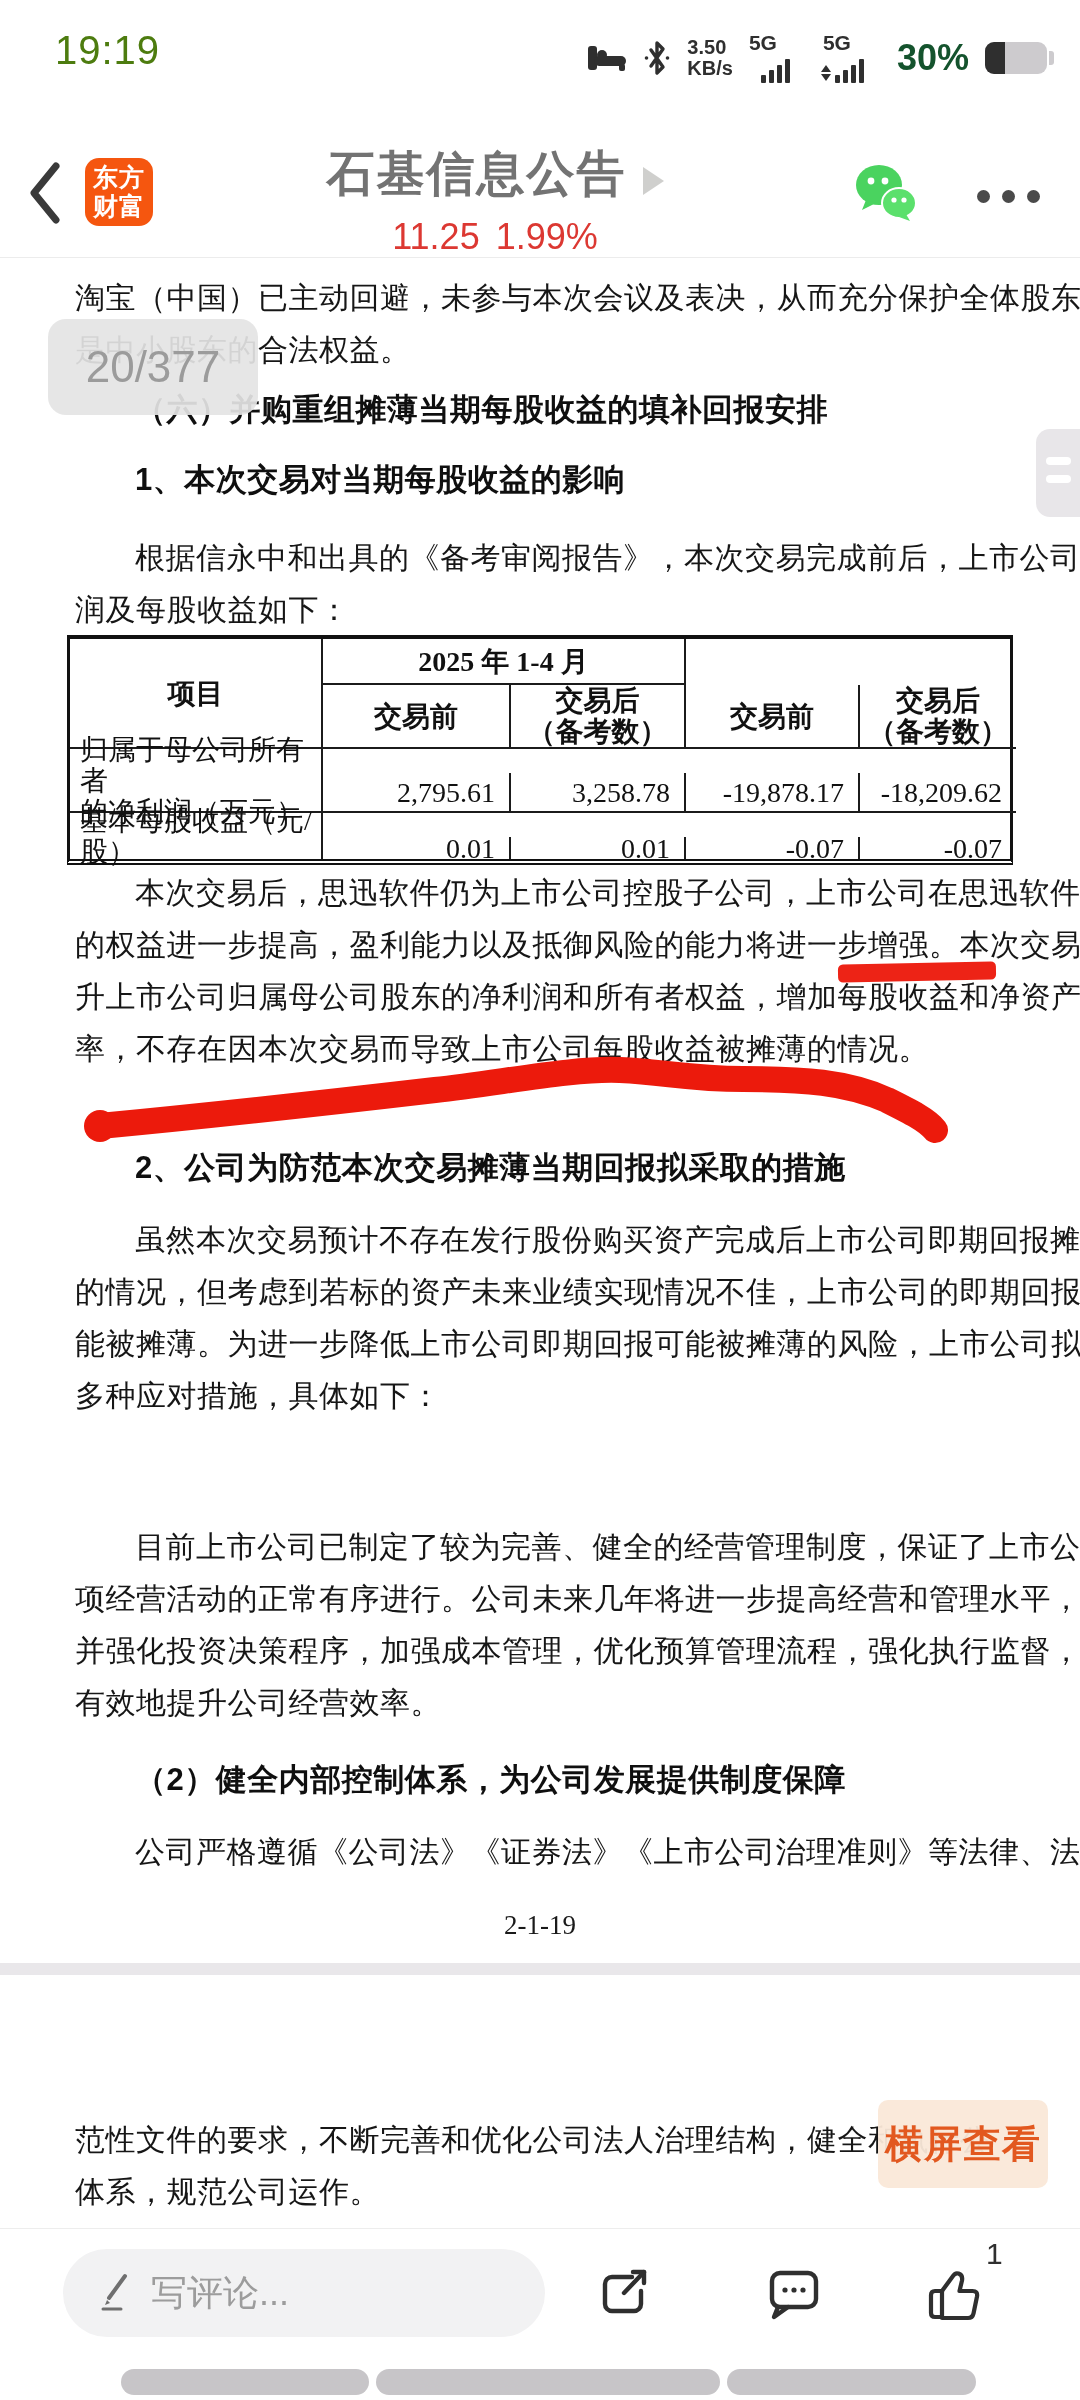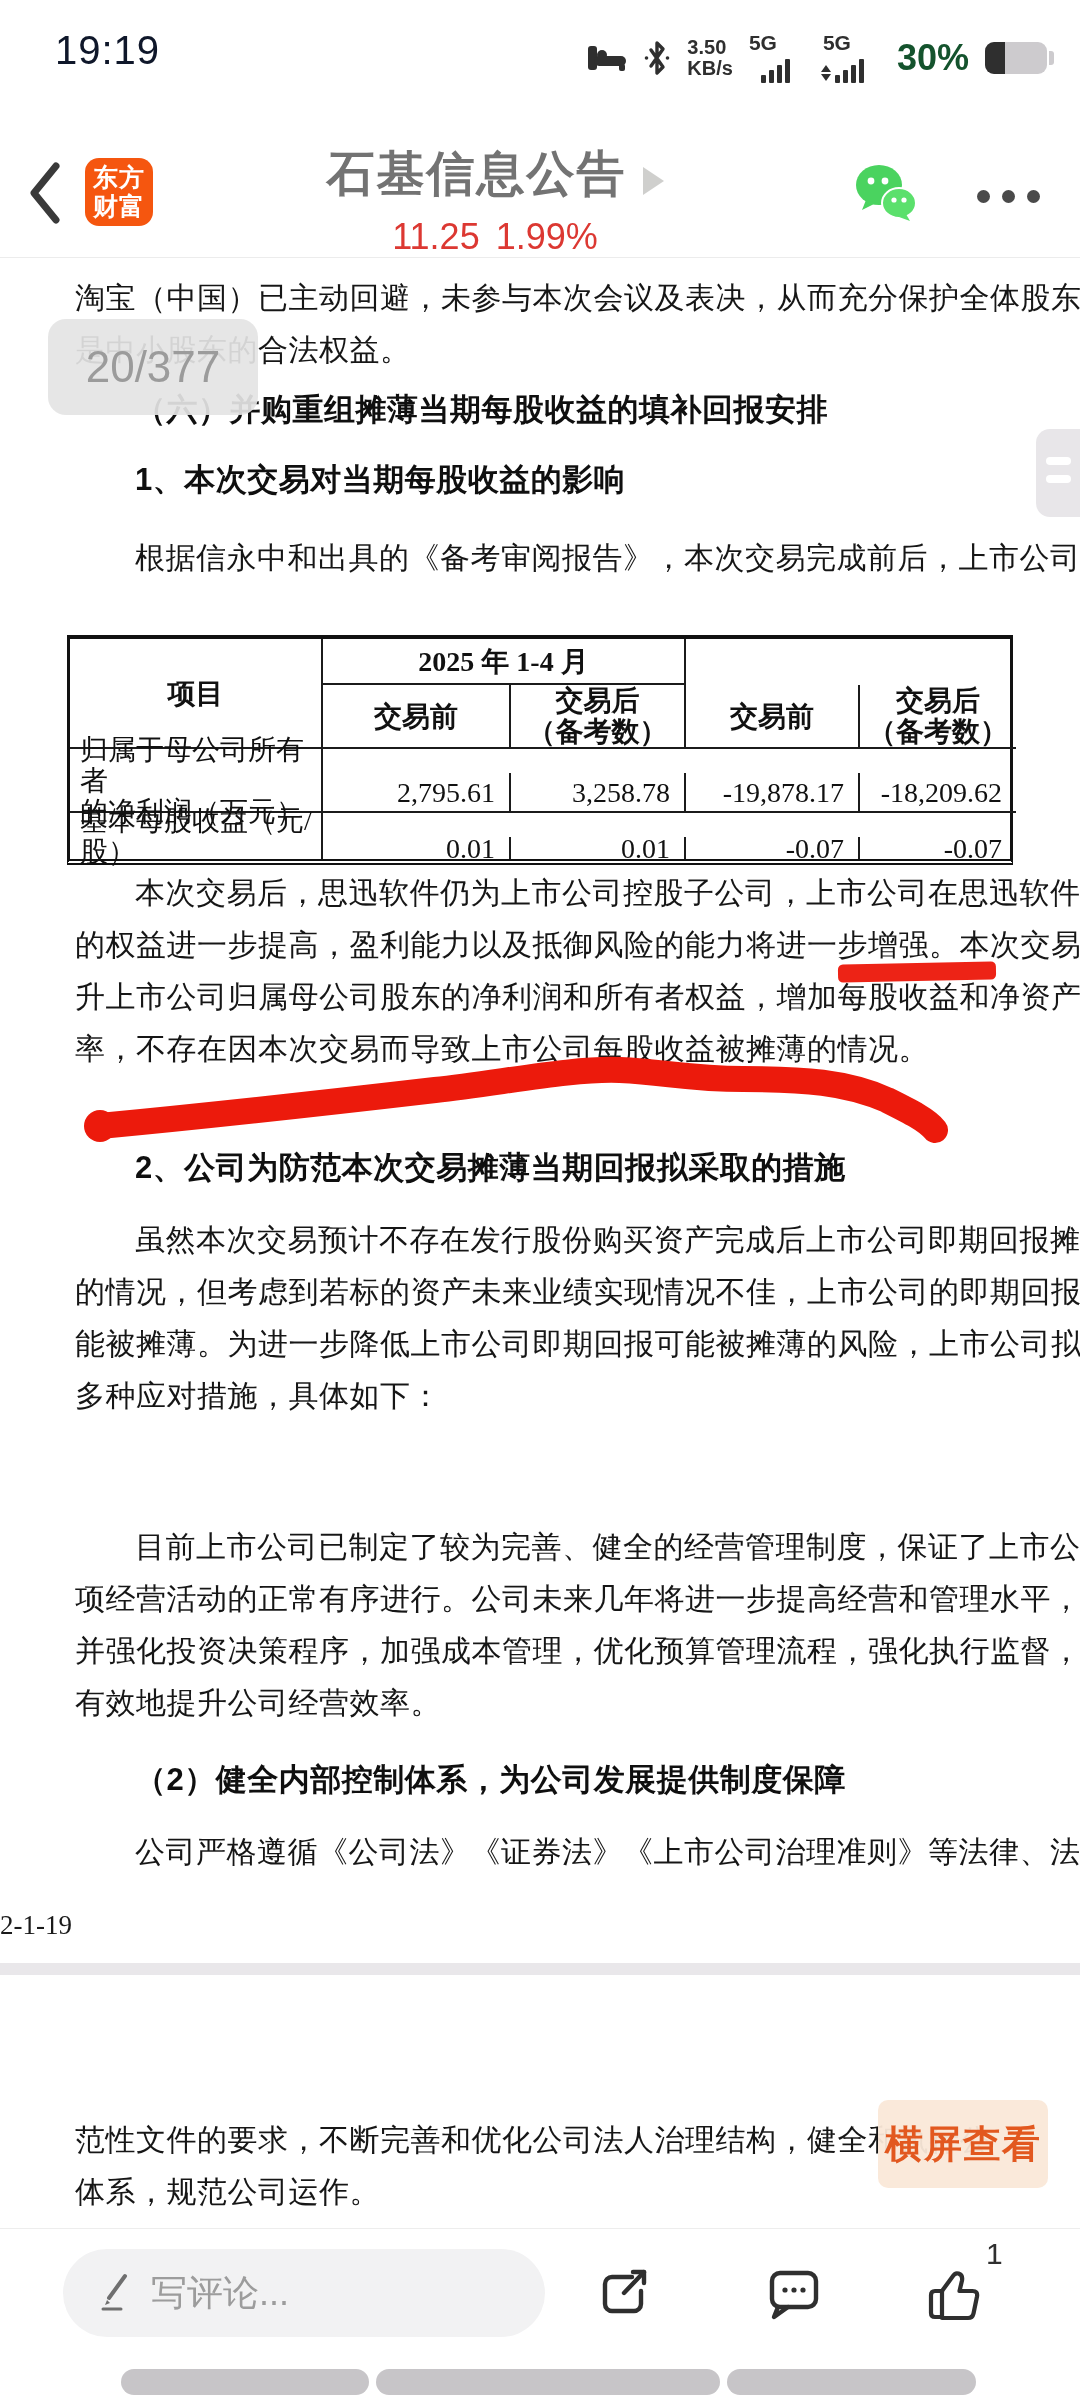--- a/index.html
+++ b/index.html
@@ -2,21 +2,21 @@
 <html><head>
 <meta charset="utf-8">
 <style>
   html,body{margin:0;padding:0;background:#777;}
   *{box-sizing:border-box;}
   #screen{position:relative;width:1080px;height:2400px;background:#fff;overflow:hidden;
           font-family:"Liberation Sans","DejaVu Sans",sans-serif;-webkit-font-smoothing:antialiased;}
 
   
   .statusbar{position:absolute;top:18px;left:0;width:1080px;height:80px;display:flex;align-items:center;}
-  .sb-time{position:absolute;left:55px;top:10px;font-size:40px;font-weight:500;color:#0f172a;letter-spacing:1px;}
+  .sb-time{position:absolute;left:55px;top:10px;font-size:40px;font-weight:500;color:#4d7c0f;letter-spacing:1px;}
   .sb-right{position:absolute;right:26px;top:0;height:80px;display:flex;align-items:center;gap:16px;}
   .sb-icon{display:flex;align-items:center;}
   .netspeed{font-size:20px;font-weight:700;color:#2f2f2f;line-height:21px;text-align:left;}
   .sig{position:relative;width:58px;height:54px;}
   .sig-label{position:absolute;left:0;top:0;font-size:21px;font-weight:700;color:#2f2f2f;}
   .bars{position:absolute;left:12px;bottom:2px;display:flex;align-items:flex-end;gap:3px;}
   .bars i{display:block;width:5px;background:#2f2f2f;border-radius:1px;}
   .updown{position:absolute;left:-2px;bottom:4px;display:flex;flex-direction:column;align-items:center;}
   .tri-up{width:0;height:0;border-left:5px solid transparent;border-right:5px solid transparent;border-bottom:7px solid #2f2f2f;}
   .tri-dn{width:0;height:0;border-left:5px solid transparent;border-right:5px solid transparent;border-top:7px solid #2f2f2f;margin-top:2px;}
@@ -75,21 +75,21 @@
       transform:rotate(-1.2deg);z-index:3;opacity:.96;}
   .squiggle{position:absolute;left:75px;top:791px;z-index:3;}
 
   .gray-band{position:absolute;left:0;top:1704px;width:1080px;height:12px;background:#e9e7ea;}
 
   .landscape-btn{position:absolute;left:878px;top:1841px;width:170px;height:88px;border-radius:10px;
       background:rgba(250,232,216,0.95);color:#e2581f;font-size:38px;font-weight:600;
       font-family:"Liberation Sans","DejaVu Sans",sans-serif;display:flex;align-items:center;justify-content:center;
       z-index:6;letter-spacing:1px;}
 
-  .doc-footer{position:absolute;left:0;width:1080px;text-align:left;font-size:27px;color:#1a1a1a;height:52px;line-height:52px;}
+  .doc-footer{position:absolute;left:0;width:1080px;text-align:center;font-size:27px;color:#1a1a1a;height:52px;line-height:52px;}
 
   
   .bottombar{position:absolute;left:0;top:2228px;width:1080px;height:172px;background:#fff;border-top:1px solid #ededed;}
   .comment-pill{position:absolute;left:63px;top:20px;width:482px;height:88px;border-radius:44px;background:#f2f2f3;
       display:flex;align-items:center;padding-left:34px;gap:18px;}
   .comment-ph{font-size:36px;color:#9c9c9c;}
   .bb-icon{position:absolute;top:36px;}
   .like-count{position:absolute;left:986px;top:8px;font-size:30px;color:#2f2f2f;}
   .gesture{position:absolute;top:140px;height:26px;border-radius:13px;background:#c7c5c8;}
 </style>
@@ -199,20 +199,21 @@
     <div class="page-badge">20/377</div>
     <div class="scroll-handle">
         <i></i>
         <i></i>
       </div>
 
     <div class="dh" style="top:125px">（六）并购重组摊薄当期每股收益的填补回报安排</div>
     <div class="dh" style="top:195px">1、本次交易对当期每股收益的影响</div>
 
     <div class="dl ind" style="top:273px">根据信永中和出具的《备考审阅报告》，本次交易完成前后，上市公司净利</div>
+    <div class="dl" style="top:325px">润及每股收益如下：</div>
 
     <div class="rtable">
       <div class="tc bold" style="grid-row:1/3;grid-column:1">项目</div>
       <div class="tc bold" style="grid-row:1;grid-column:2/4">2025 年 1-4 月</div>
 
       <div class="tc bold" style="grid-row:2;grid-column:2">交易前</div>
       <div class="tc bold" style="grid-row:2;grid-column:3">
         <span>
             <span class="two">交易后</span>
             <span class="two">（备考数）</span>

